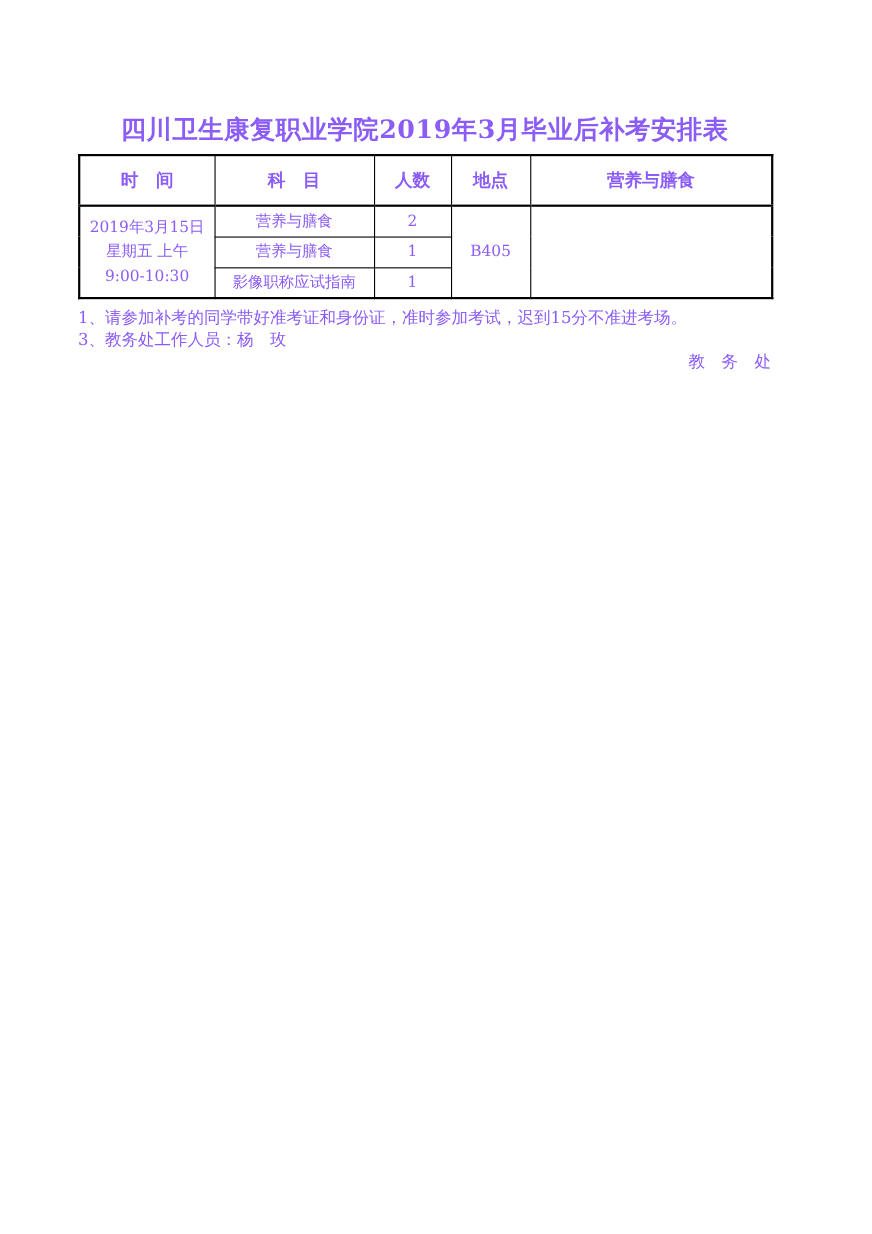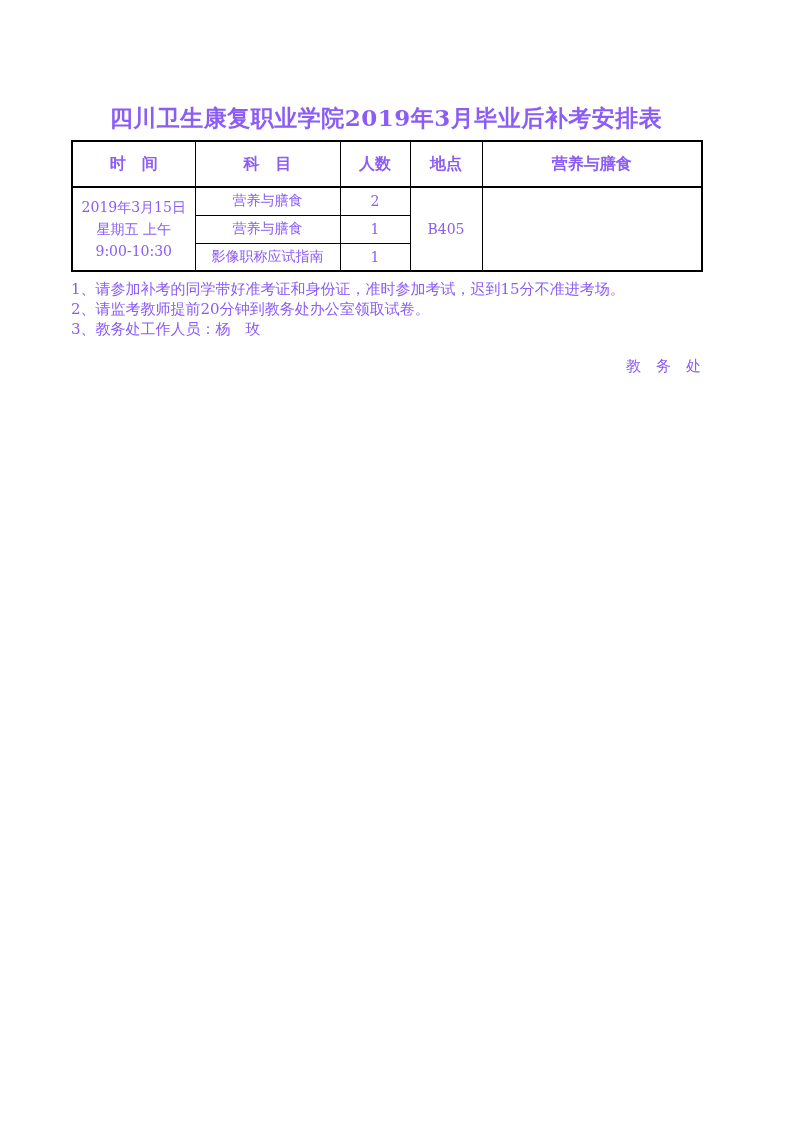--- a/index.html
+++ b/index.html
@@ -69,21 +69,20 @@
     font-size: 15px;
     line-height: 20px;
   }
   .notes div {
     white-space: nowrap;
   }
   .signature {
     font-size: 15px;
     line-height: 20px;
     text-align: right;
-    margin-top: 17px;
   }
   .signature div {
     white-space: nowrap;
   }
 </style>
 </head>
 <body>
 
 <div class="page">
   <div class="content">
@@ -125,21 +124,20 @@
         </tr>
         <tr>
           <td>影像职称应试指南</td>
           <td>1</td>
         </tr>
       </tbody>
     </table>
 
     <div class="notes">
       <div>1、请参加补考的同学带好准考证和身份证，准时参加考试，迟到15分不准进考场。</div>
-      <div>2、请监考教师提前20分钟到教务处办公室领取试卷。</div>
       <div>3、教务处工作人员：杨　玫</div>
     </div>
 
     <div class="signature">
       <div>教　务　处</div>
     </div>
 
   </div>
 </div>
 

